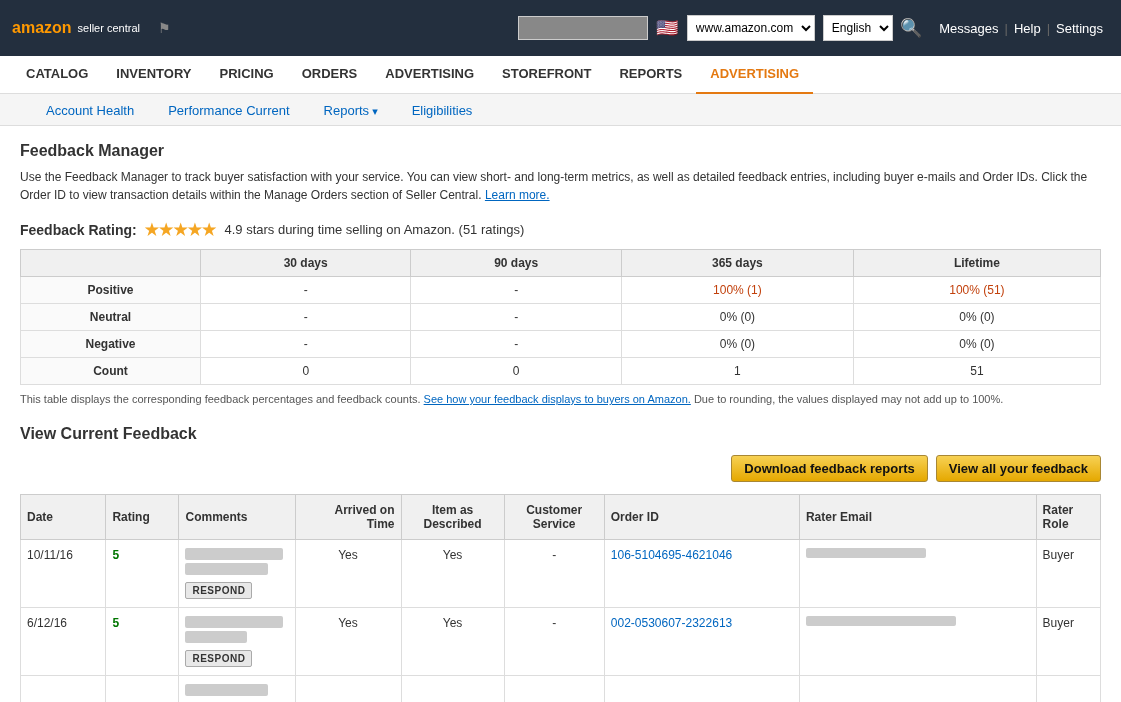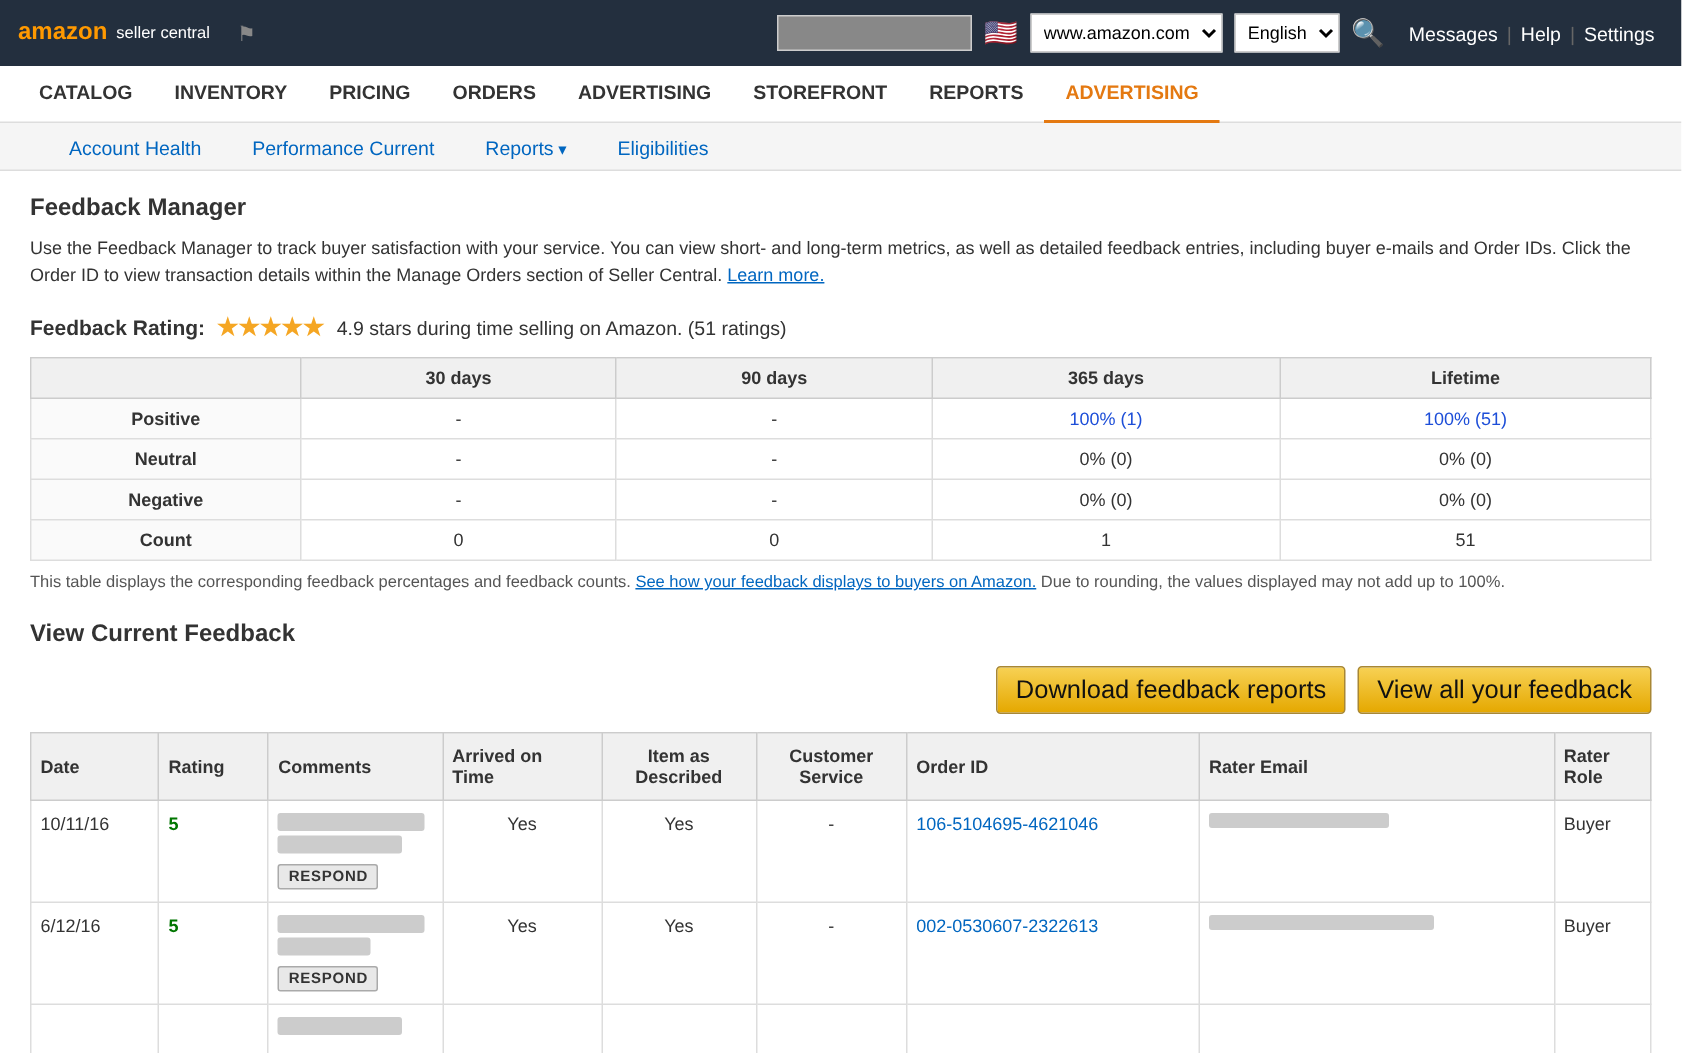--- a/index.html
+++ b/index.html
@@ -4,21 +4,21 @@
   <style>
     * { box-sizing: border-box; margin: 0; padding: 0; }
     body { font-family: Arial, sans-serif; font-size: 13px; color: #333; background: #fff; }
 
     
     #top-bar {
       background: #232f3e;
       display: flex;
       align-items: center;
       padding: 0 12px;
-      height: 44px;
+      height: 56px;
       gap: 10px;
     }
     #logo-area {
       display: flex;
       align-items: center;
       gap: 6px;
       color: #fff;
       font-size: 13px;
     }
     #logo-amazon { color: #ff9900; font-weight: bold; font-size: 16px; }
@@ -181,21 +181,21 @@
     .data-table td {
       border: 1px solid #ddd;
       padding: 6px 10px;
       text-align: center;
     }
     .data-table td.row-label {
       text-align: center;
       font-weight: bold;
       background: #fafafa;
     }
-    .green { color: #1d4ed8; }
+    .green { color: #c2410c; }
     .table-note {
       font-size: 11px;
       color: #555;
       margin-bottom: 20px;
     }
     .table-note a { color: #0066c0; }
 
     
     #view-feedback-title {
       font-size: 16px;
@@ -207,22 +207,22 @@
       display: flex;
       justify-content: flex-end;
       gap: 8px;
       margin-bottom: 12px;
     }
     .yellow-btn {
       background: linear-gradient(to bottom, #f7d154, #e5a800);
       border: 1px solid #a88734;
       border-radius: 3px;
       padding: 5px 12px;
-      font-size: 17px;
-      font-weight: normal;
+      font-size: 13px;
+      font-weight: bold;
       color: #111;
       cursor: pointer;
     }
 
     
     #feedback-table-wrap { width: 100%; }
     .feedback-table {
       width: 100%;
       border-collapse: collapse;
       font-size: 12px;
@@ -393,21 +393,21 @@
     <button class="yellow-btn">View all your feedback</button>
   </div>
 
   <div id="feedback-table-wrap">
     <table class="feedback-table">
       <thead>
         <tr>
           <th>Date</th>
           <th>Rating</th>
           <th>Comments</th>
-          <th style="text-align:left;margin-left:24px;">Arrived on<br>Time</th>
+          <th style="text-align:right;margin-left:24px;">Arrived on<br>Time</th>
           <th style="text-align:center;">Item as<br>Described</th>
           <th style="text-align:center;">Customer<br>Service</th>
           <th>Order ID</th>
           <th>Rater Email</th>
           <th>Rater<br>Role</th>
         </tr>
       </thead>
       <tbody>
 
         <tr>

